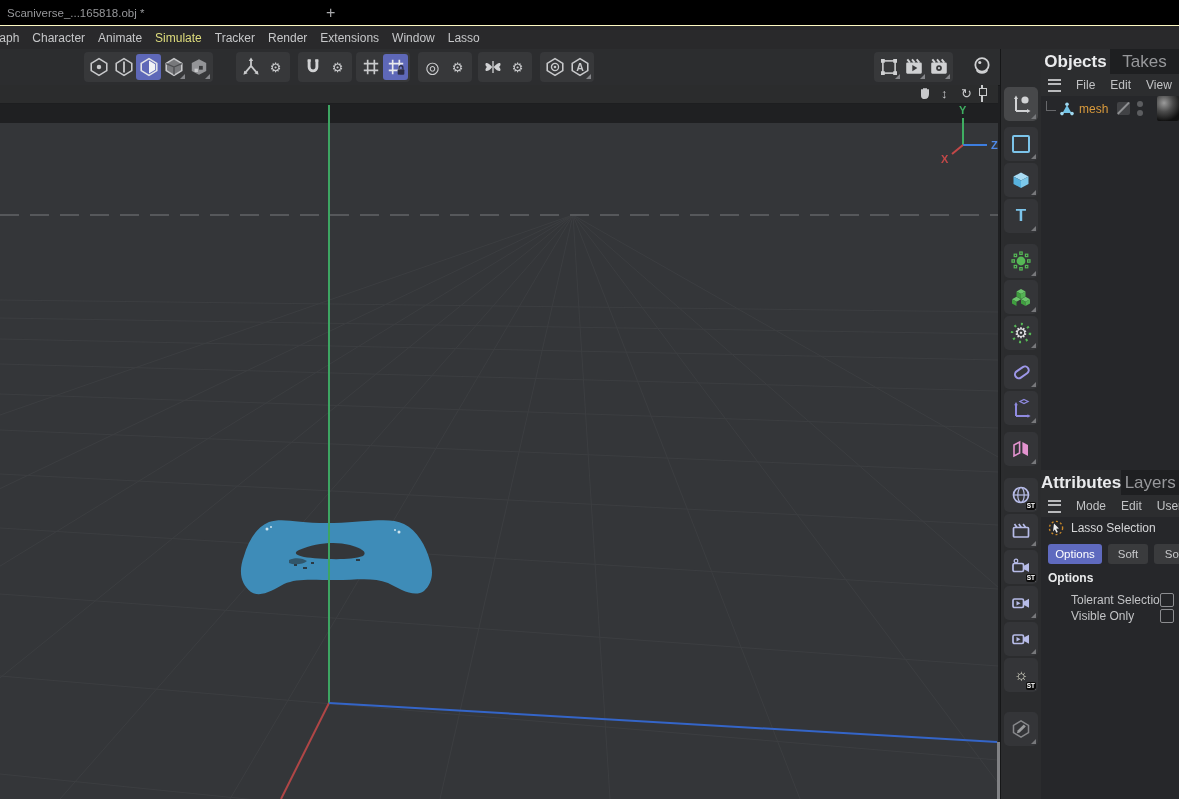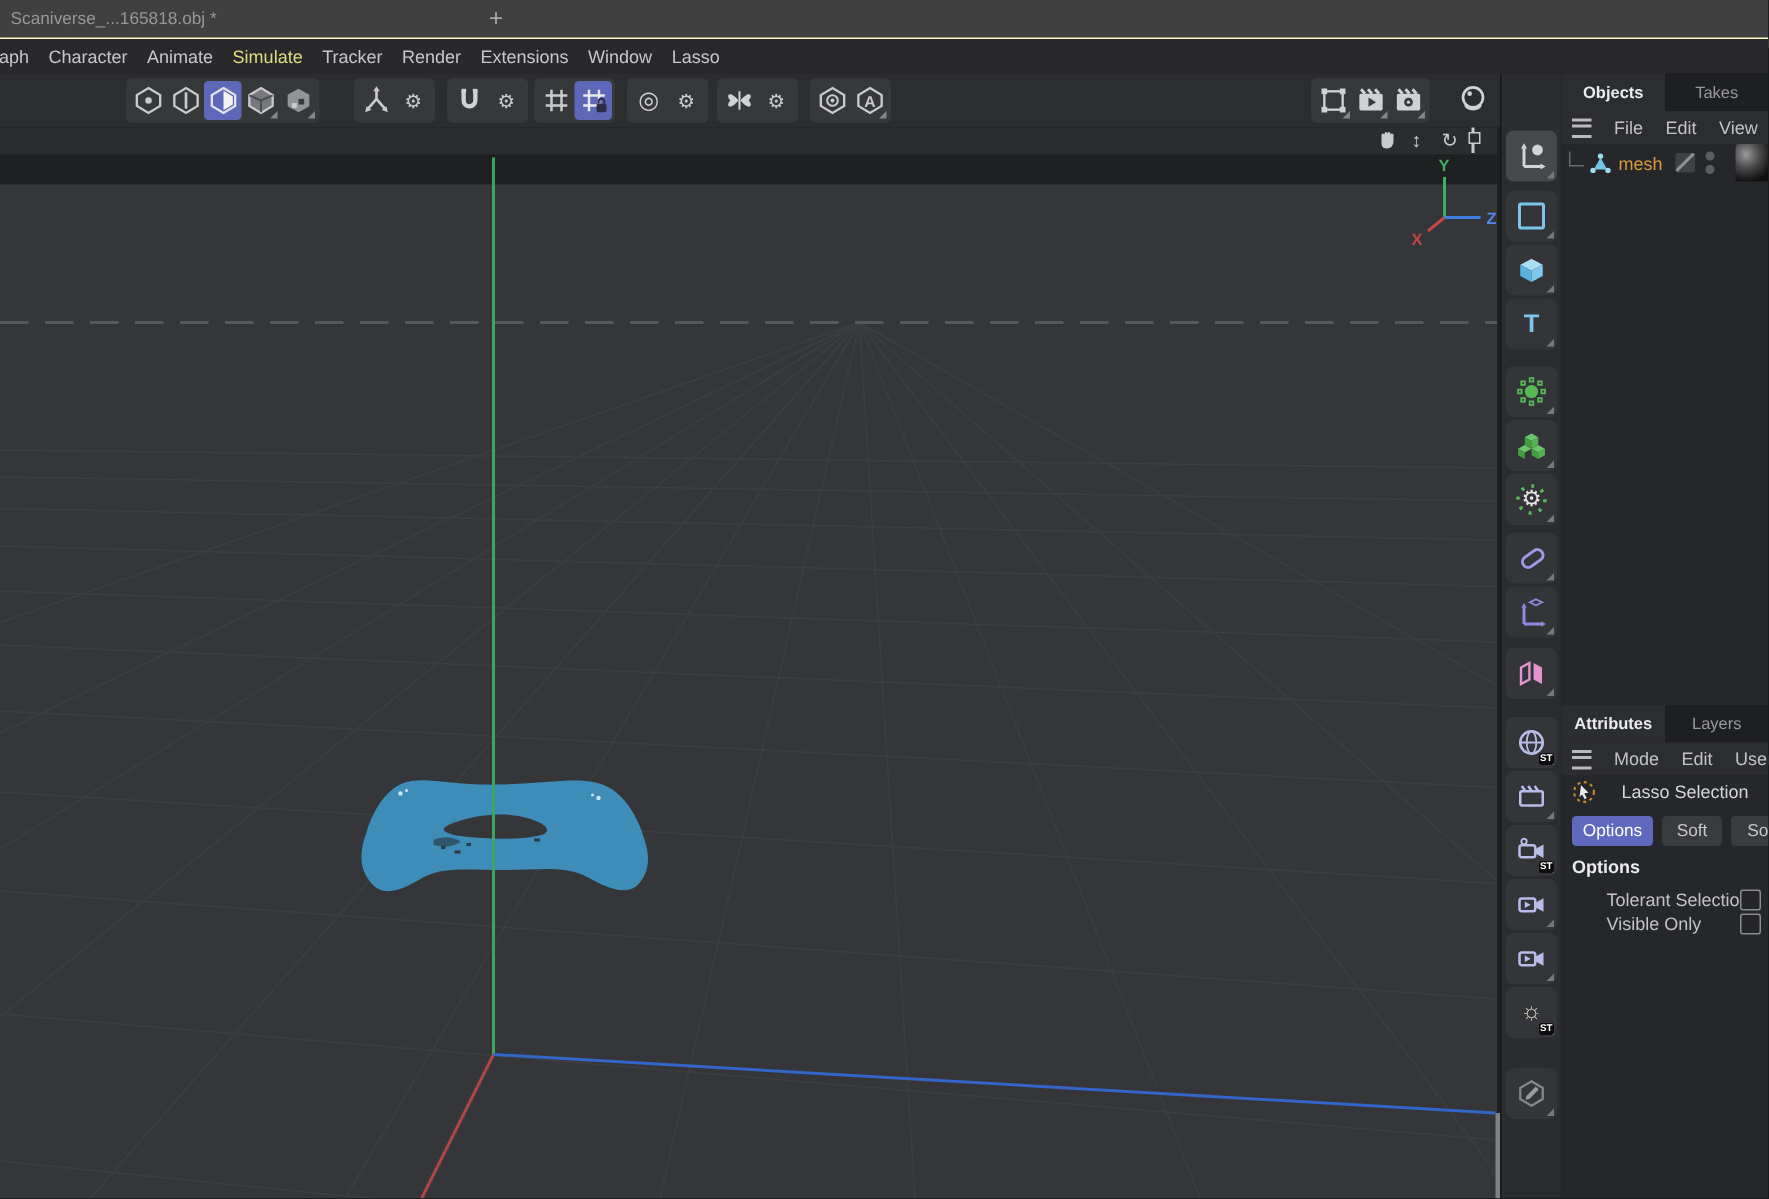--- a/index.html
+++ b/index.html
@@ -2,21 +2,21 @@
 <html><head>
 <meta charset="utf-8">
 <style>
   html,body{margin:0;padding:0;background:#111}
   #app{position:relative;width:1179px;height:799px;background:#1f2022;overflow:hidden;
        font-family:"Liberation Sans",sans-serif;font-size:12px;color:#c6c7c9;-webkit-user-select:none}
   .abs{position:absolute}
   svg{display:block}
 
   
-  #filetabs{left:0;top:0;width:1179px;height:25px;background:#404040;border-bottom:7px solid #fef9c3}
+  #filetabs{left:0;top:0;width:1179px;height:25px;background:#000000;border-bottom:7px solid #fef9c3}
   .ftab{position:absolute;top:0;height:25px;display:flex;align-items:center;padding:0 10px;
         color:#96979a;font-size:11.5px;white-space:nowrap;overflow:hidden}
   .ftab.active{background:#2b2c2e;color:#d3d4d6}
   .ftab .lbl{margin-left:-3px}
   .ftclose{margin-left:12px;color:#a2a3a6;font-size:13px;line-height:13px}
   .newtab{position:absolute;left:326px;top:0;height:25px;display:flex;align-items:center;color:#aaabae;font-size:16px}
   #layouts{position:absolute;left:843px;top:0;height:25px;display:flex;gap:37px;align-items:center;color:#8f9093;white-space:nowrap}
   .lt{position:relative;height:25px;display:flex;align-items:center}
   .lt.active{color:#ededee}
   .lt.active::after{content:"";position:absolute;left:-5px;right:-5px;bottom:1px;height:3px;background:#5665cc;border-radius:2px}
@@ -62,36 +62,36 @@
   .tglyph{font-size:17px;font-weight:bold;color:#7cc4ea;line-height:18px}
   .lglyph{font-size:16px;color:#dcdccb;line-height:18px}
   .gearw{position:relative;display:flex;align-items:center;justify-content:center}
   .gearw .gg{font-size:15px;color:#e4e4e6;line-height:16px}
   .gearw svg{position:absolute;left:50%;top:50%;transform:translate(-50%,-50%)}
   .hexpencil{position:relative}
 
   
   #rpanel{left:1041px;top:49px;width:138px;height:750px;background:#242528}
   .ptabs{position:absolute;left:0;width:138px;height:25px;background:#1e1f21;display:flex}
-  .ptab{flex:1;display:flex;align-items:center;justify-content:center;height:100%;color:#97989b;font-size:11px}
+  .ptab{flex:1;display:flex;align-items:center;justify-content:center;height:100%;color:#97989b;font-size:17px}
   .ptab.active{background:#2c2d2f;color:#eaebed;font-weight:bold}
   .pmenu{position:absolute;left:0;width:138px;height:22px;background:#2c2d2f;display:flex;align-items:center;gap:15px;padding-left:7px;box-sizing:border-box;overflow:hidden;color:#c2c3c5}
   .burger{width:13px;height:9px;border-top:2px solid #b9babc;border-bottom:2px solid #b9babc;position:relative;flex:none}
   .burger::after{content:"";position:absolute;left:0;top:2.5px;width:13px;height:2px;background:#b9babc}
   .pcontent{position:absolute;left:0;width:138px;background:#26272a}
   #meshrow{position:absolute;left:0;top:0;width:138px;height:25px;display:flex;align-items:center}
   .tree{width:9px;height:9px;border-left:1px solid #67686b;border-bottom:1px solid #67686b;margin:0 3px 6px 5px}
   #meshname{color:#d99a3c;margin:0 0 0 4px}
   .tgl{width:13px;height:13px;background:#414245;border-radius:2px;margin-left:9px;position:relative;overflow:hidden}
   .tgl::after{content:"";position:absolute;left:-2px;top:5px;width:17px;height:1.6px;background:#8f9093;transform:rotate(-45deg)}
   .dots{display:flex;flex-direction:column;gap:3px;margin-left:7px}
   .dots i{width:6px;height:6px;border-radius:50%;background:#5c5d60}
   #matball{position:absolute;right:0;top:0;width:22px;height:25px;border-radius:2px;
            background:radial-gradient(circle at 32% 28%,#9b9b9b 0%,#4b4b4b 38%,#101010 78%)}
-  .lassorow{position:absolute;left:7px;display:flex;gap:17px;align-items:center;color:#d5d6d8}
+  .lassorow{position:absolute;left:7px;display:flex;gap:7px;align-items:center;color:#d5d6d8}
   .otab{position:absolute;height:20px;border-radius:3px;background:#3a3b3d;color:#c7c8ca;font-size:11.5px;
         display:flex;align-items:center;justify-content:center}
   .otab.active{background:#5f6abf;color:#fff}
   .sectitle{position:absolute;left:7px;color:#eaebec;font-weight:bold}
   .optrow{position:absolute;left:30px;width:108px;display:flex;align-items:center;color:#c2c3c5}
   .cb{position:absolute;right:5px;width:12px;height:12px;border:1px solid #8c8d90;border-radius:2px;background:#242528}
 
   .icon18{width:20px;height:20px}
 </style>
 </head>

